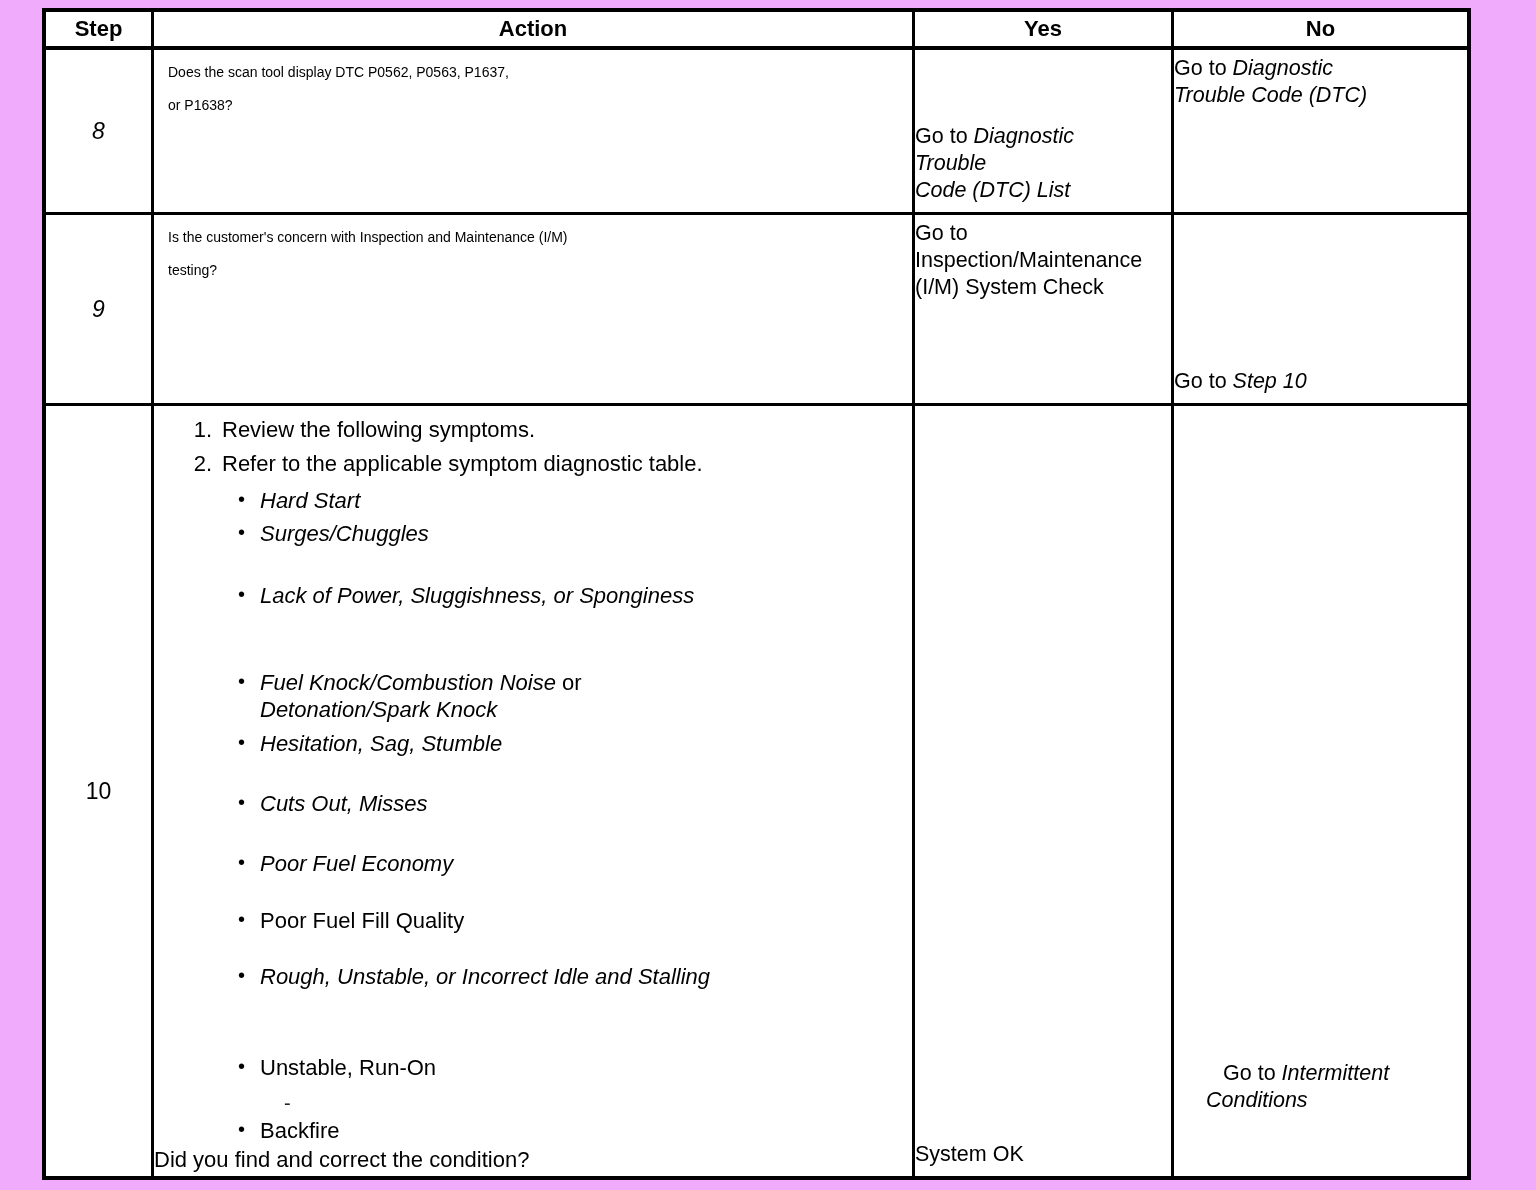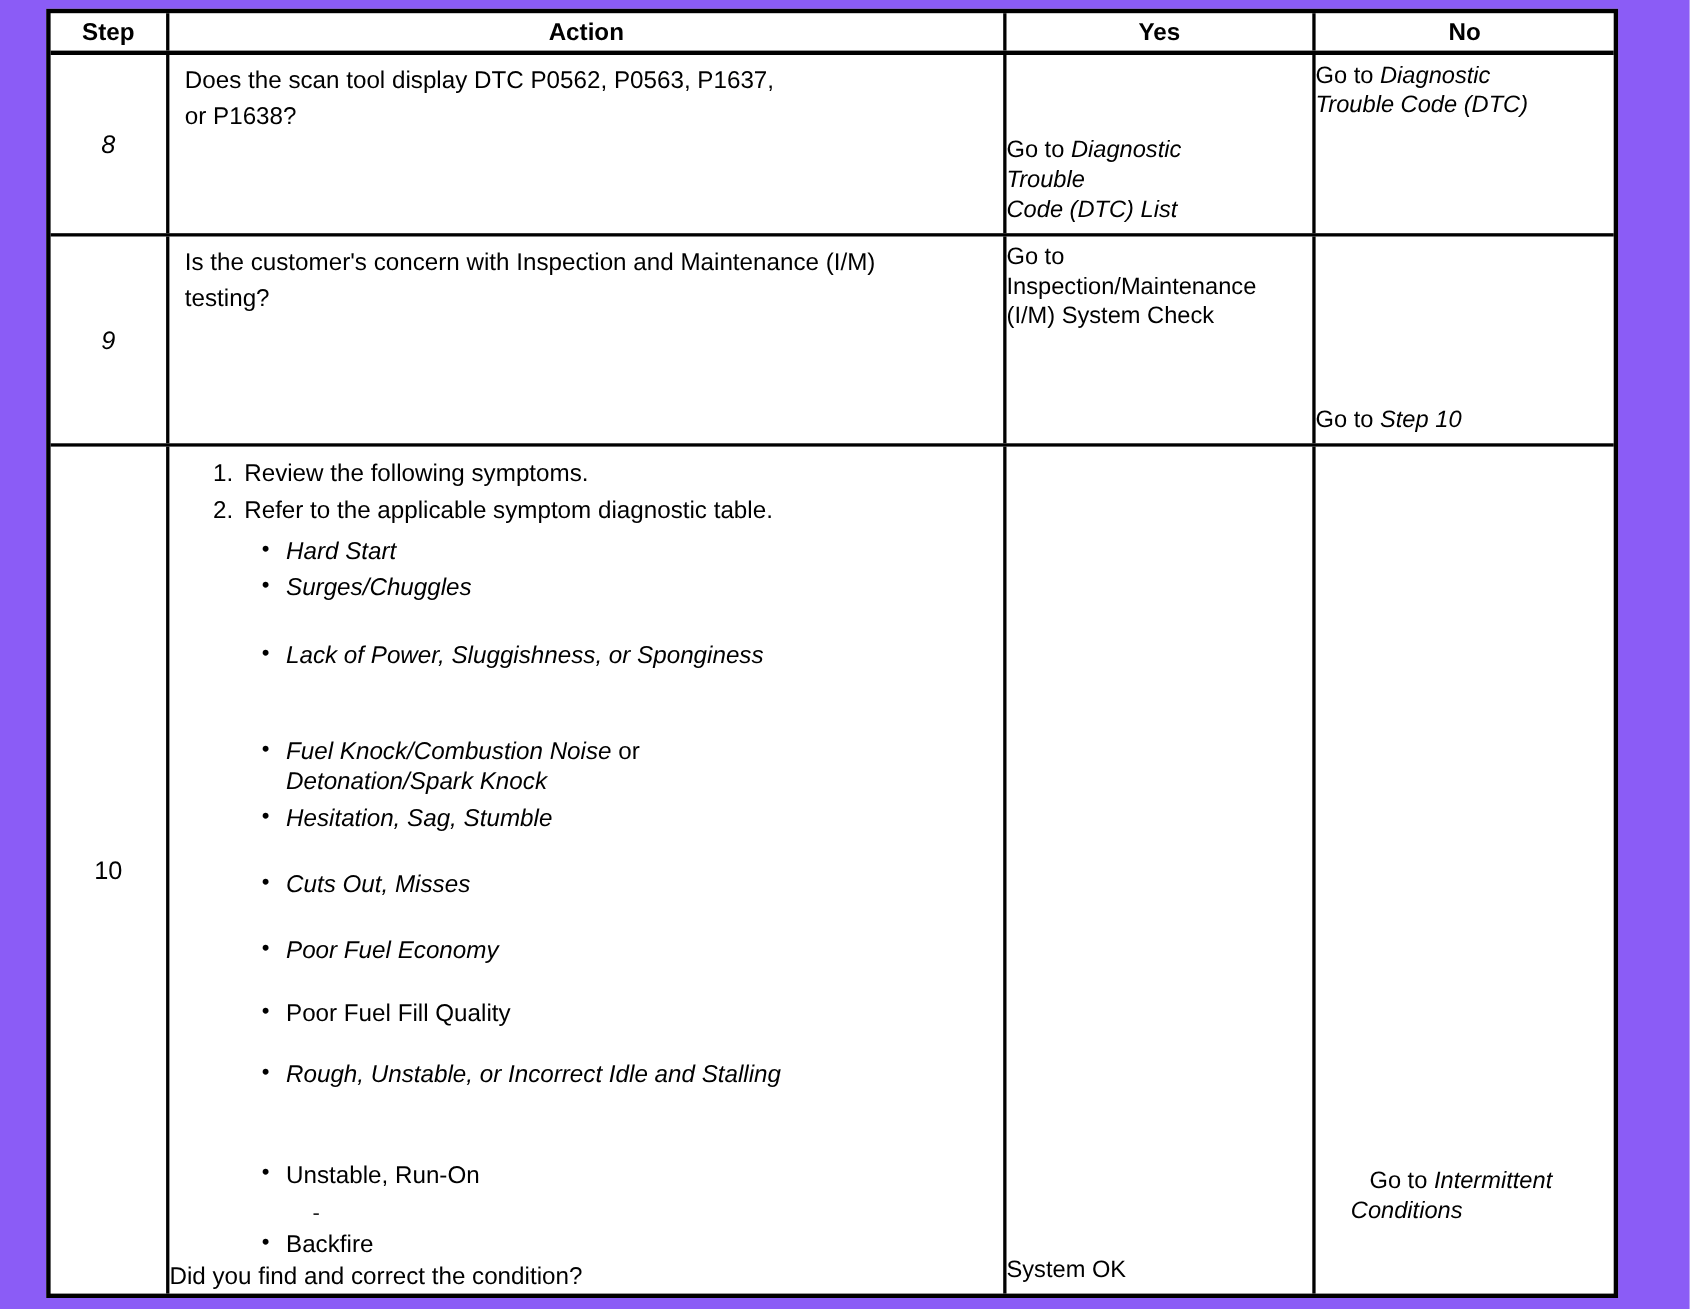--- a/index.html
+++ b/index.html
@@ -5,59 +5,59 @@
   html, body {
     margin: 0;
     padding: 0;
     width: 1536px;
     height: 1190px;
     background: #ffffff;
     font-family: "Liberation Sans", sans-serif;
     color: #000;
     overflow: hidden;
   }
-  .scan-page { position: absolute; inset: 0; background: #8b5cf6; }
+  .scan-page { position: absolute; inset: 0; background: #f0abfc; }
 
   .tbl {
     position: absolute;
     left: 42px;
     top: 8px;
     width: 1421px;
     border: 4px solid #000;
     box-sizing: content-box;
     background: #fff;
   }
   .row { display: flex; border-bottom: 3px solid #000; }
   .row:last-child { border-bottom: none; }
   .row.hdr { border-bottom: 4px solid #000; }
 
   .cell { border-right: 3px solid #000; box-sizing: border-box; position: relative; }
   .cell:last-child { border-right: none; }
 
   .c-step { width: 108px; flex: none; }
   .c-action { width: 761px; flex: none; }
-  .c-yes { width: 281px; flex: none; }
+  .c-yes { width: 259px; flex: none; }
   .c-no { flex: 1; }
 
   .hdr .cell {
     display: flex; align-items: center; justify-content: center;
     font-weight: bold; font-size: 22px; height: 34px;
   }
 
   .h-r8 { height: 162px; }
   .h-r9 { height: 188px; }
   .h-r10 { height: 770px; }
 
   .stepcell {
     display: flex; align-items: center; justify-content: center;
     font-size: 23px;
   }
   .stepcell.it { font-style: italic; }
 
-  .qcell { padding: 6px 10px 0 14px; font-size: 22px; line-height: 33px; }
+  .qcell { padding: 6px 10px 0 14px; font-size: 14px; line-height: 33px; }
 
   .yn { font-size: 21.5px; line-height: 27px; text-align: left;
         display: flex; flex-direction: column; }
   .yn.top { justify-content: flex-start; padding-top: 5px; }
   .yn.bottom { justify-content: flex-end; padding-bottom: 8px; }
   .it { font-style: italic; }
 
   
   .r10a { font-size: 22px; }
   .r10a .line { position: absolute; left: 0; right: 8px; line-height: 27px; }

